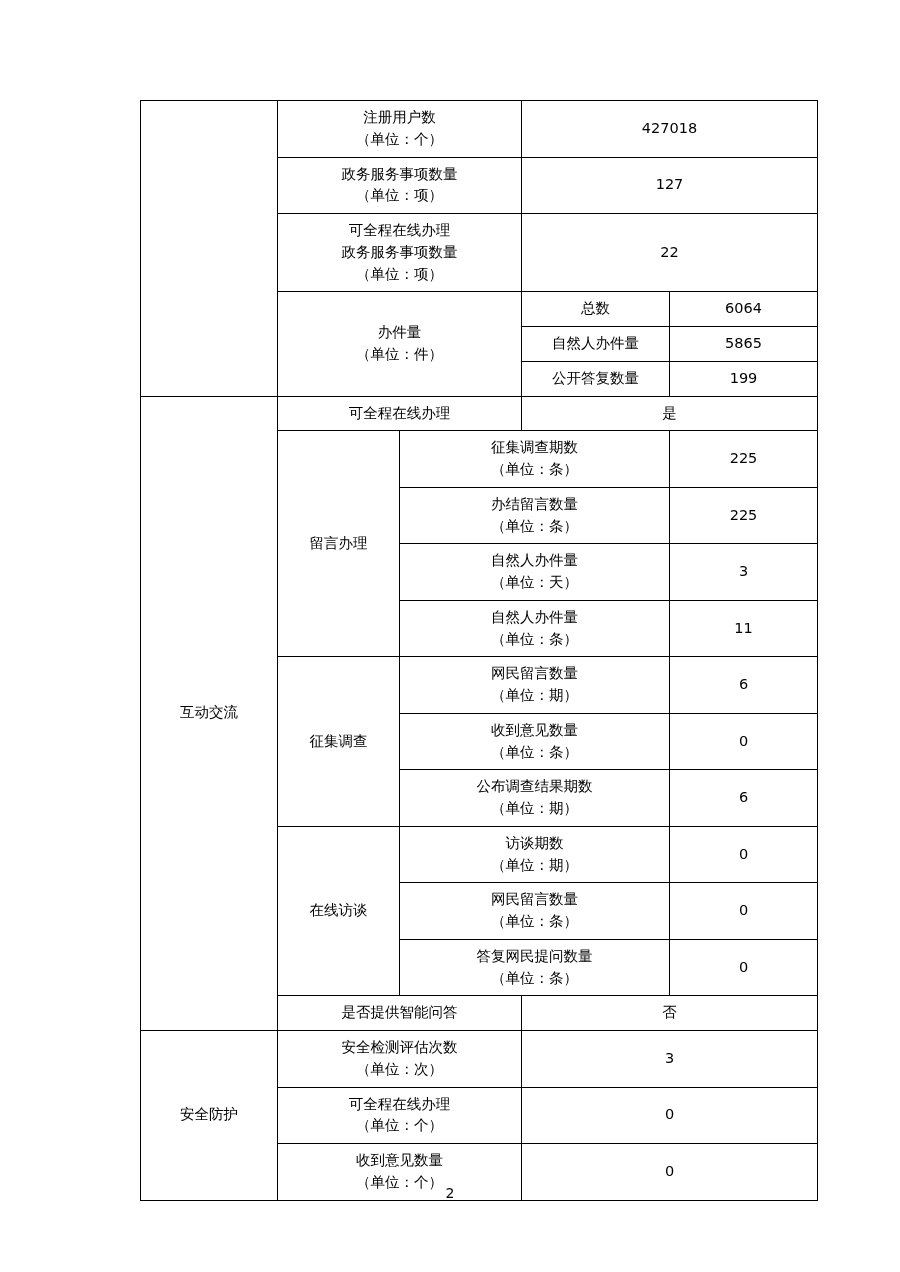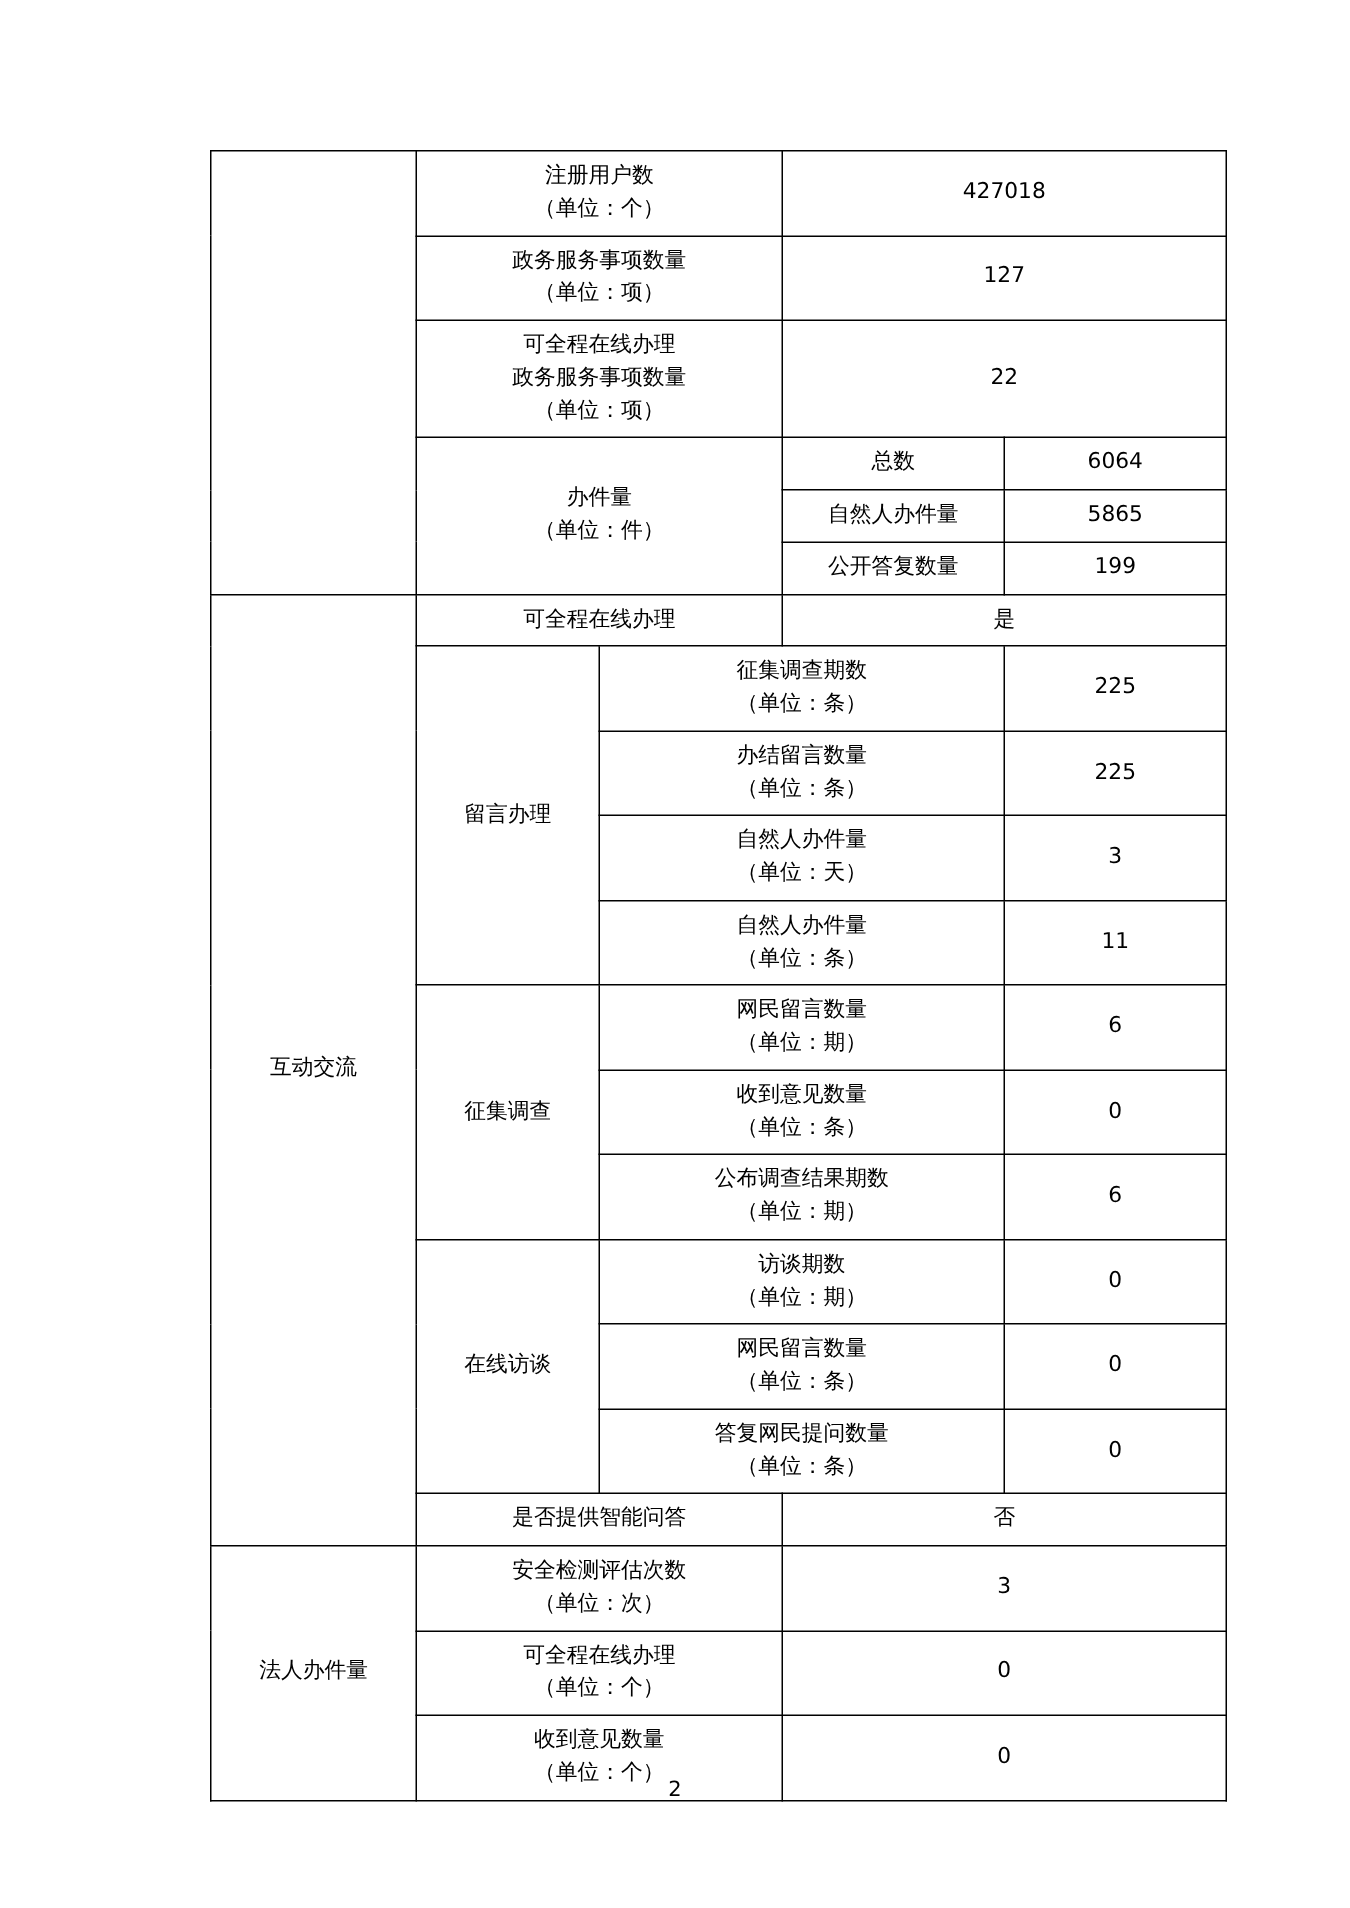--- a/index.html
+++ b/index.html
@@ -195,21 +195,21 @@
         </td>
         <td class="val">0</td>
       </tr>
 
       <tr>
         <td class="item" colspan="2">是否提供智能问答</td>
         <td class="valwide" colspan="2">否</td>
       </tr>
 
       <tr>
-        <td class="cat" rowspan="3">法人办件量</td>
+        <td class="cat" rowspan="3">安全防护</td>
         <td class="item" colspan="2">
           <span class="line">安全检测评估次数</span>
           <span class="line">（单位：次）</span>
         </td>
         <td class="valwide" colspan="2">3</td>
       </tr>
       <tr>
         <td class="item" colspan="2">
           <span class="line">可全程在线办理</span>
           <span class="line">（单位：个）</span>

